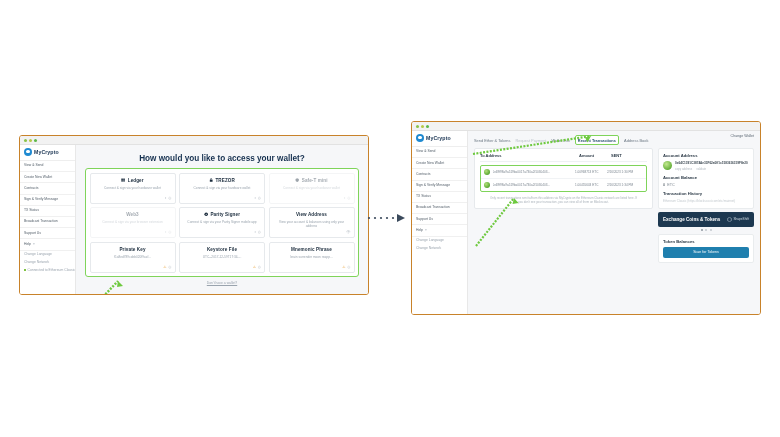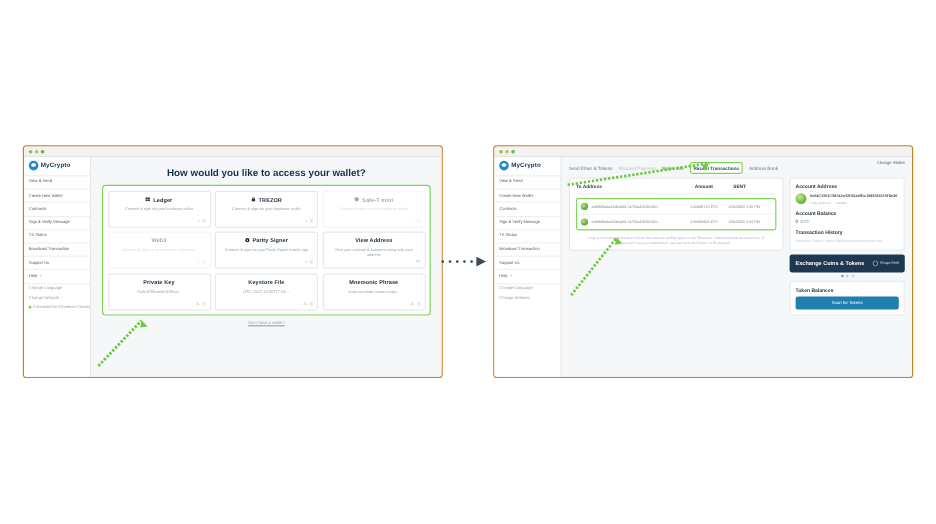--- a/index.html
+++ b/index.html
@@ -13,21 +13,21 @@
   .stage { position: absolute; inset: 0; }
 
   
   .win {
     position: absolute;
     background: #ffffff;
     border: 1px solid #c8822a;
     border-radius: 3px;
     overflow: hidden;
   }
-  .win.left  { left: 19px;  top: 121px; width: 350px; height: 194px; }
+  .win.left  { left: 19px;  top: 135px; width: 350px; height: 160px; }
   .win.right { left: 411px; top: 121px; width: 350px; height: 194px; }
 
   .titlebar {
     height: 9px; background: #f2f2f2;
     border-bottom: 1px solid #e2e2e2;
     display: flex; align-items: center; padding-left: 4px; gap: 2px;
   }
   .dot { width: 3px; height: 3px; border-radius: 50%; }
   .dot.r { background: #8bc34a; }
   .dot.y { background: #b7c94a; }

